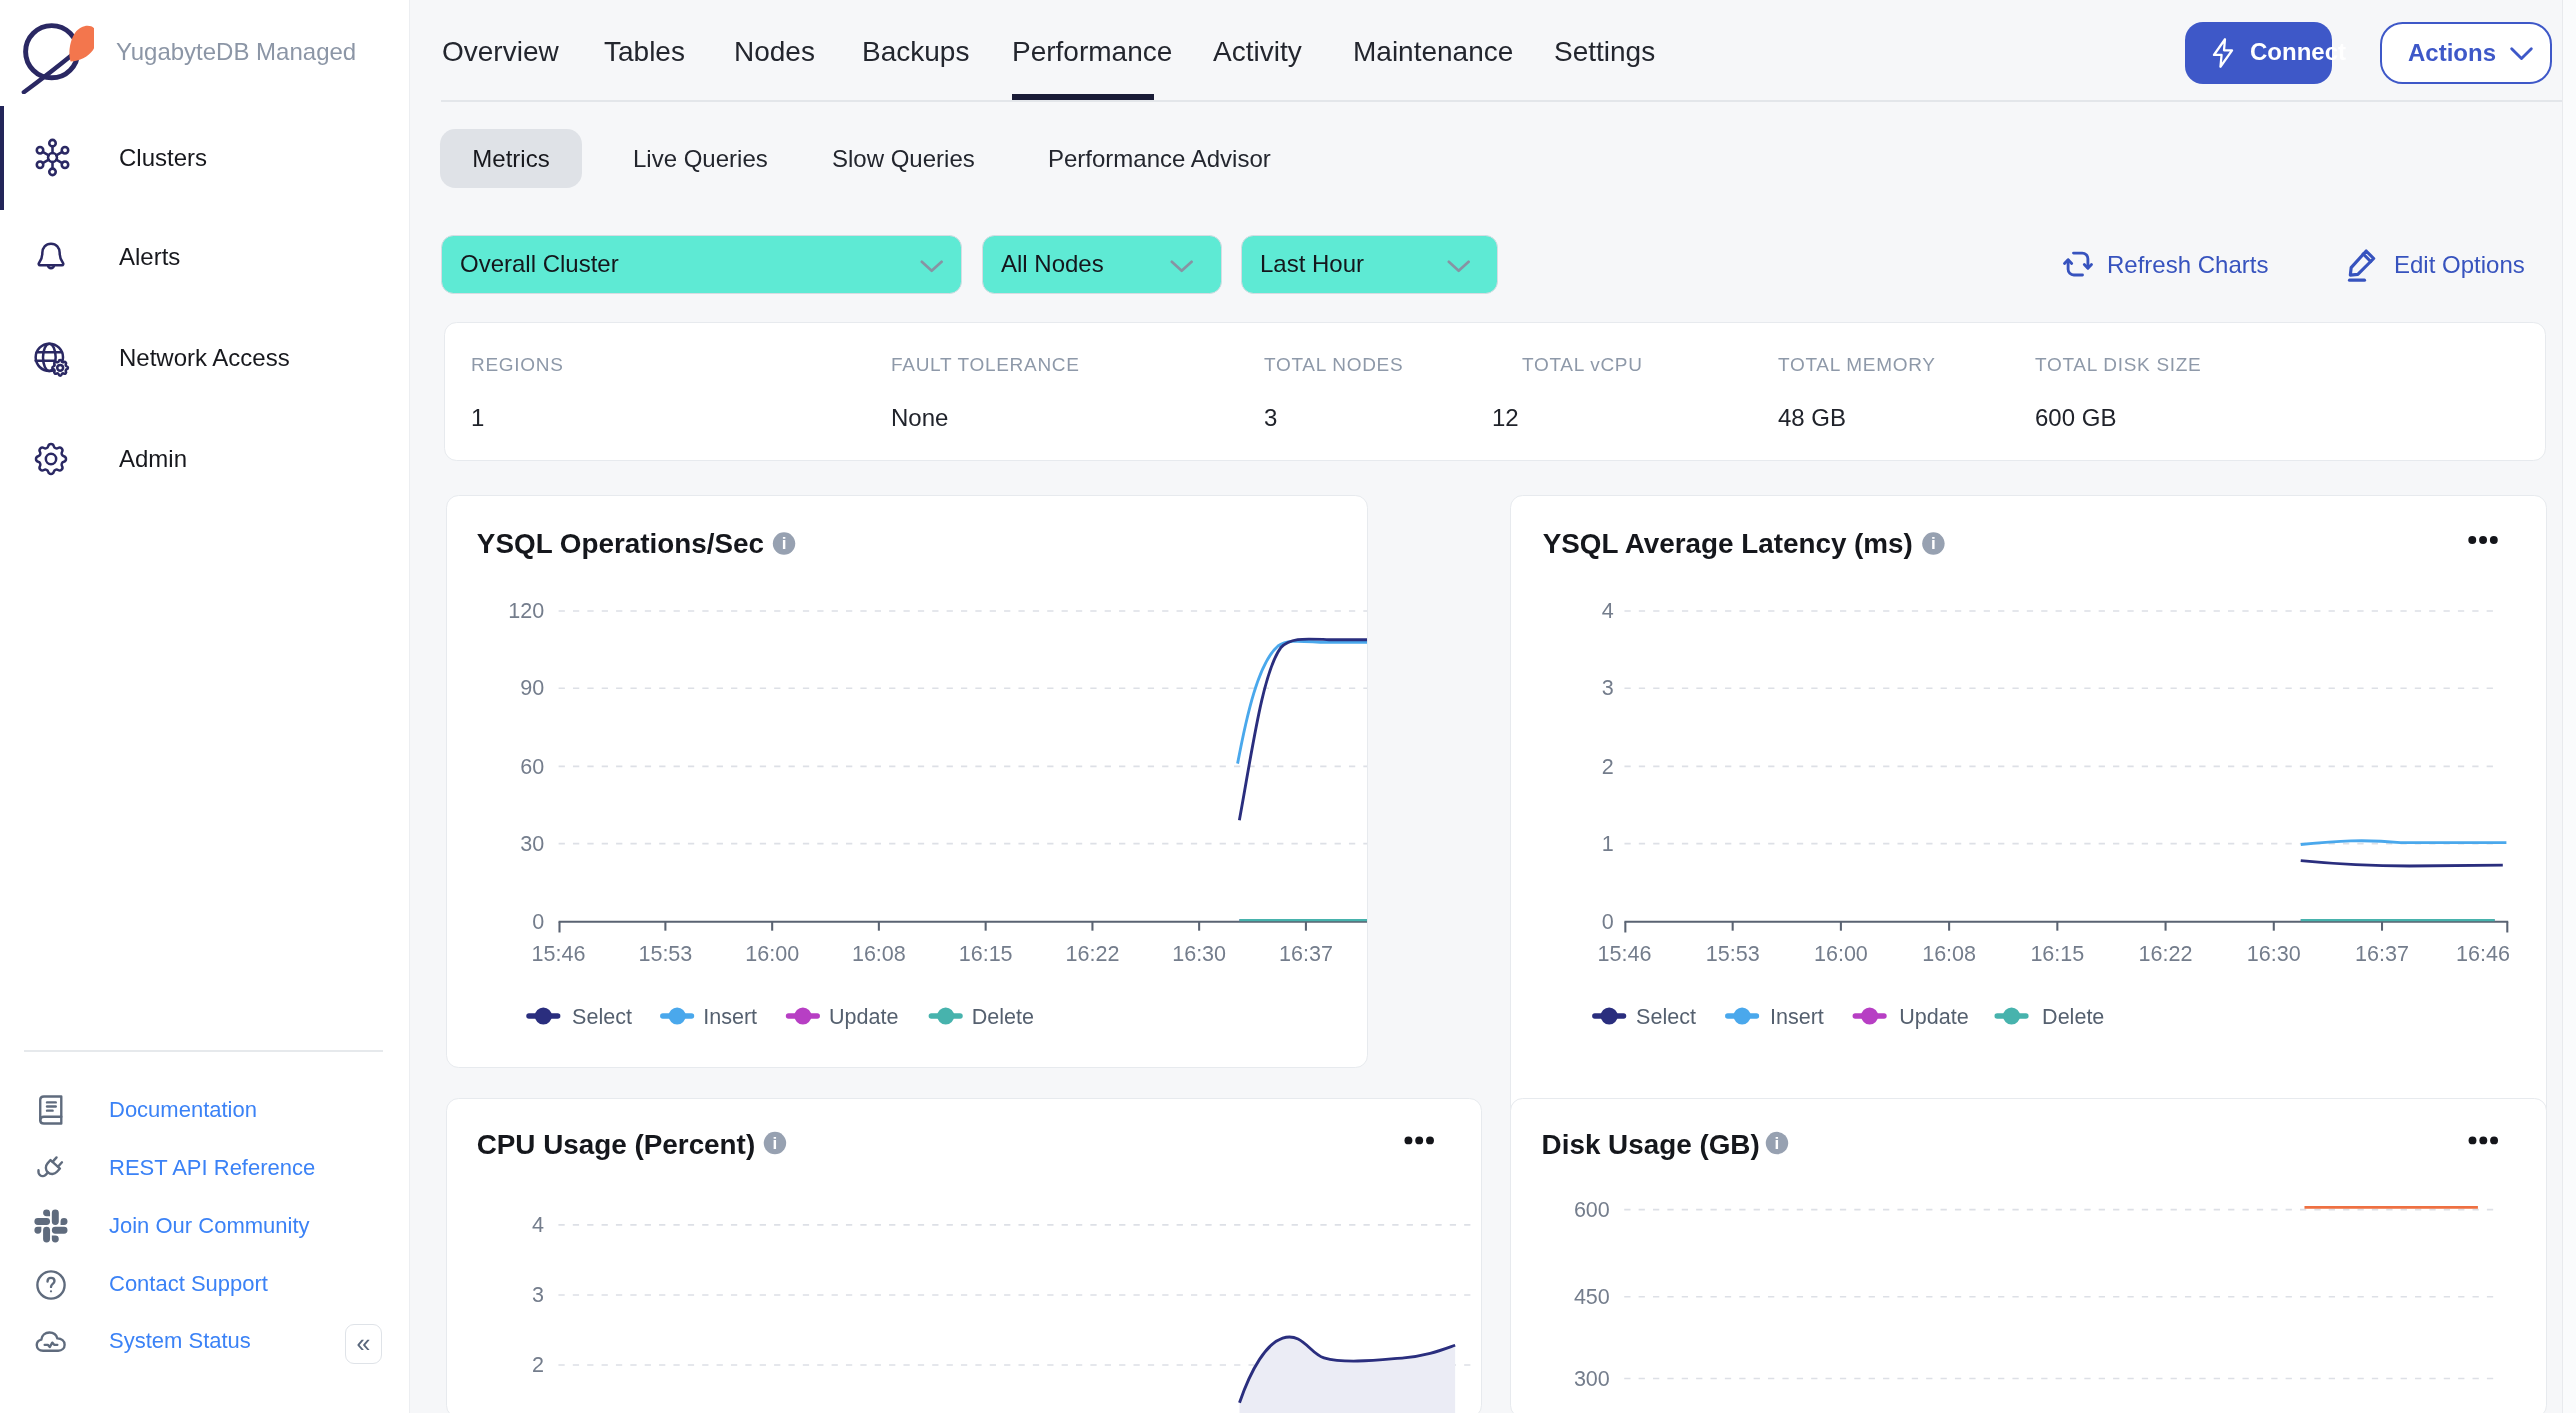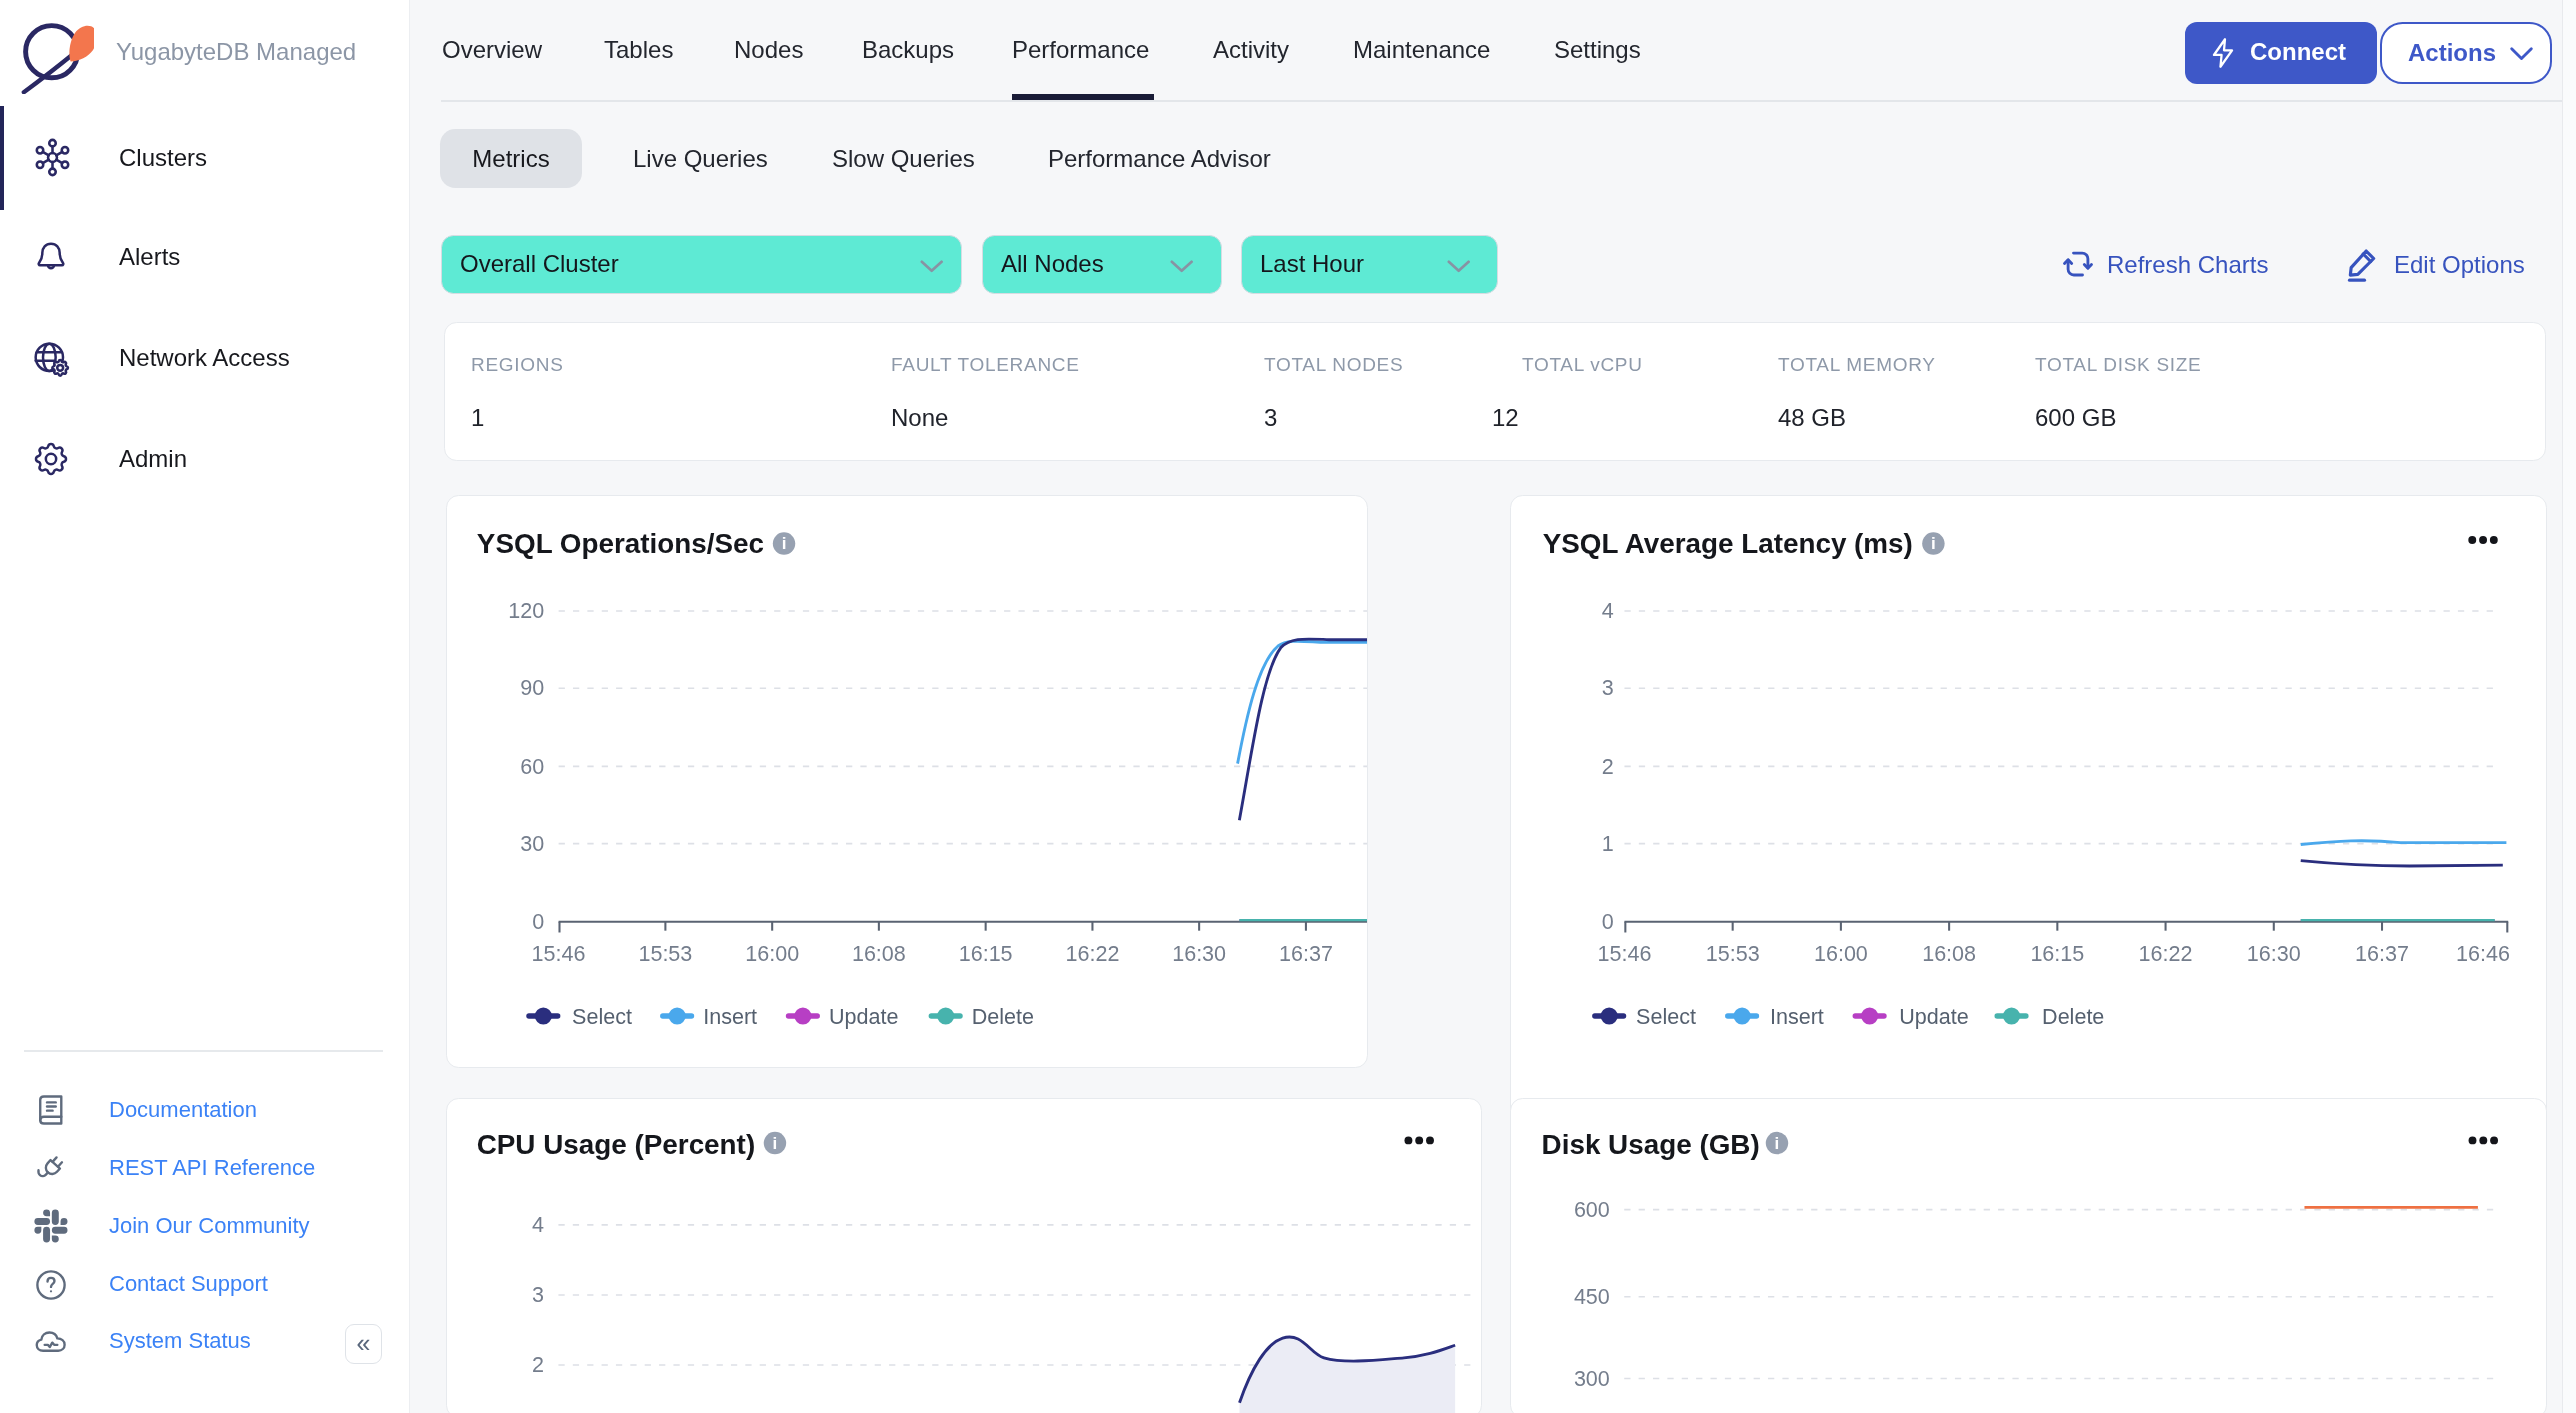--- a/index.html
+++ b/index.html
@@ -1,21 +1,21 @@
 <!DOCTYPE html>
 <html style="font-size:14.4px"><head><meta charset="utf-8">
 <style>
 * { margin:0; padding:0; box-sizing:border-box; }
 html,body { width:2576px; height:1414px; overflow:hidden; }
 body { background:#f6f7f9; font-family:"Liberation Sans",sans-serif; position:relative; }
 .abs { position:absolute; }
 #sidebar { position:absolute; left:0; top:0; width:410px; height:1414px; background:#fff; border-right:1.8px solid #eceef1; }
 .navitem { position:absolute; left:119px; font-size:24px; color:#17181d; }
 .botitem { position:absolute; left:109px; font-size:22px; color:#3b82f6; }
-.tab { position:absolute; top:36px; font-size:24px; color:#23262e; }
+.tab { position:absolute; top:36px; font-size:28px; color:#23262e; }
 .pill { position:absolute; left:440px; top:129px; width:142px; height:59px; background:#dfe2e7; border-radius:15.3px; font-size:24px; color:#17181d; text-align:center; line-height:59px; }
 .subtab { position:absolute; top:129px; height:59px; line-height:59px; font-size:24px; color:#23262e; }
 .select { position:absolute; top:235px; height:59px; background:#5eead4; border:1.8px solid #d7dce2; border-radius:12.6px; font-size:24px; color:#14161c; line-height:56px; padding-left:18px; }
 .chev { position:absolute; top:260px; width:23.4px; height:13.5px; }
 .card { position:absolute; background:#fff; border:1.8px solid #e7eaee; border-radius:12.6px; overflow:hidden; }
 .ilab { position:absolute; top:30.5px; font-size:19px; color:#8e99a9; letter-spacing:0.7px; }
 .ival { position:absolute; top:81px; font-size:24px; color:#20232b; }
 .blink { position:absolute; top:251px; font-size:24px; font-weight:normal; color:#3753be; }
 </style></head>
 <body>
@@ -110,21 +110,21 @@
 <div class="tab" style="left:604px">Tables</div>
 <div class="tab" style="left:734px">Nodes</div>
 <div class="tab" style="left:862px">Backups</div>
 <div class="tab" style="left:1012px">Performance</div>
 <div class="tab" style="left:1213px">Activity</div>
 <div class="tab" style="left:1353px">Maintenance</div>
 <div class="tab" style="left:1554px">Settings</div>
 <div class="abs" style="left:441px;top:100px;width:2135px;height:1.8px;background:#e3e6ea"></div>
 <div class="abs" style="left:1012px;top:94px;width:142px;height:6.3px;background:#1a1c37"></div>
 
-<div class="abs" style="left:2185px;top:21.6px;width:192px;height:62px;background:#3e58c8;border-radius:12px">
+<div class="abs" style="left:2185px;top:21.6px;width:147px;height:62px;background:#3e58c8;border-radius:18px">
   <svg style="position:absolute;left:20.7px;top:14.4px" width="34" height="34" viewBox="0 0 24 24" fill="none" stroke="#fff" stroke-width="1.6" stroke-linejoin="round">
       <path d="M13.4 2.3 L5.6 13.4 H11 L10.2 21.7 L18.4 10.1 H12.7 Z"></path>
     </svg>
   <div style="position:absolute;left:65px;top:0;font-size:24px;font-weight:bold;color:#fff;line-height:60px">Connect</div>
 </div>
 <div class="abs" style="left:2380px;top:21.6px;width:172px;height:62px;background:#fff;border:2.7px solid #3e58c8;border-radius:22.5px">
   <div style="position:absolute;left:26px;top:0;font-size:24px;font-weight:bold;color:#3e58c8;line-height:57px">Actions</div>
   <svg style="position:absolute;left:127px;top:22.5px" width="25" height="15.3" viewBox="0 0 28 17">
       <path d="M3 3 L14 14 L25 3" fill="none" stroke="#3e58c8" stroke-width="3.2" stroke-linecap="round" stroke-linejoin="round"></path>
     </svg>

